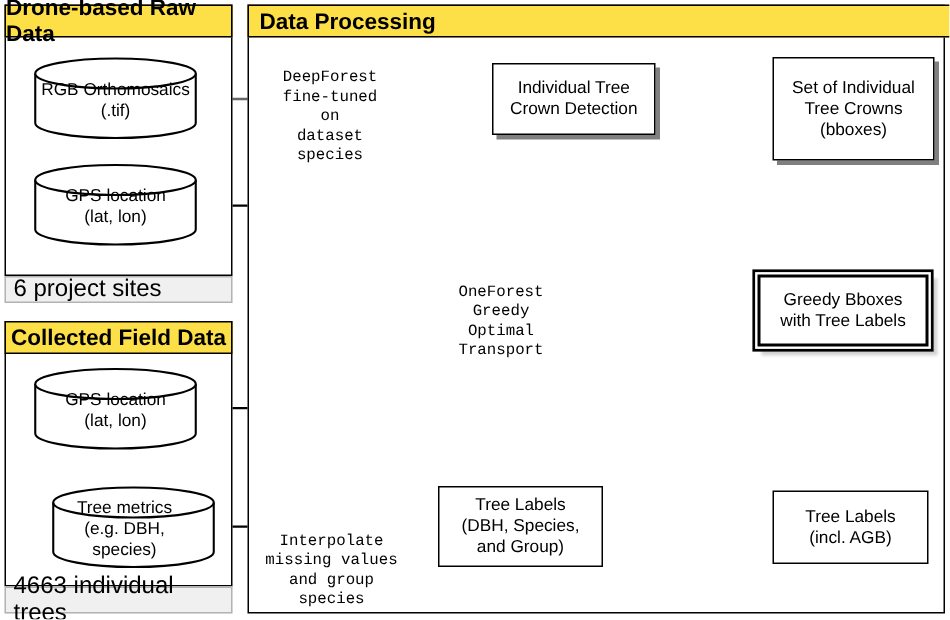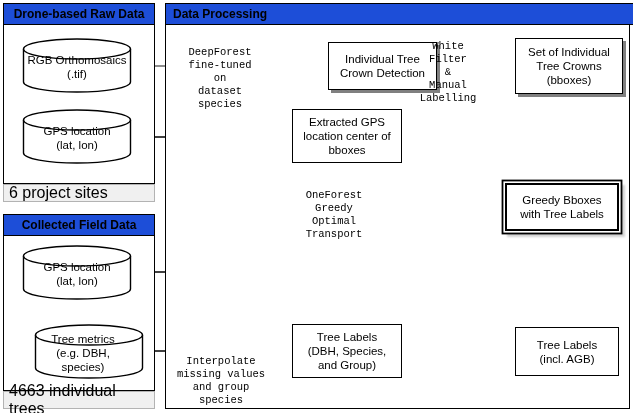--- a/index.html
+++ b/index.html
@@ -19,23 +19,23 @@
   }
   .abs { position: absolute; box-sizing: border-box; }
 
   
   .group {
     border: 1.6px solid #000;
     background: #ffffff;
   }
   .group-title {
     border: 1.6px solid #000;
-    background: #1d4ed8;
+    background: #fde047;
     font-weight: bold;
-    font-size: 12px;
+    font-size: 15px;
     color: #000;
     display: flex;
     align-items: center;
     padding-left: 7px;
   }
   .group-title.centered { justify-content: center; padding-left: 0; }
 
   .group-footer {
     border: 1.3px solid #b3b3b3;
     background: #f0f0f0;
@@ -189,35 +189,28 @@
   <div class="abs group" style="left:165px; top:3px; width:465px; height:406px;"></div>
   <div class="abs group-title" style="left:165px; top:3px; width:537px; height:22px;">Data Processing</div>
 
   <div class="abs pbox shadow" style="left:292px; top:42px; width:109px; height:48px;margin-left:36px;">
     <div>
       <span>Individual Tree</span><br>
       <span>Crown Detection</span>
     </div>
   </div>
 
-  <div class="abs pbox shadow" style="left:515px; top:38px; width:108px; height:56px;">
+  <div class="abs pbox shadow" style="left:515px; top:38px; width:108px; height:69px;">
     <div>
       <span>Set of Individual</span><br>
       <span>Tree Crowns</span><br>
       <span>(bboxes)</span>
     </div>
   </div>
 
-  <div class="abs pbox" style="left:292px; top:109px; width:110px; height:54px;">
-    <div>
-      <span>Extracted GPS</span><br>
-      <span>location center of</span><br>
-      <span>bboxes</span>
-    </div>
-  </div>
 
   <div class="abs pbox doubled" style="left:505px; top:183px; width:114px; height:48px;">
     <div>
       <span>Greedy Bboxes</span><br>
       <span>with Tree Labels</span>
     </div>
   </div>
 
   <div class="abs pbox" style="left:292px; top:324px; width:110px; height:54px;">
     <div>
@@ -233,26 +226,20 @@
       <span>(incl. AGB)</span>
     </div>
   </div>
 
   <div class="abs elabel" style="left:180px; top:46px; width:80px;">
     <span>DeepForest</span><br>
     <span>fine-tuned on</span><br>
     <span>dataset species</span>
   </div>
 
-  <div class="abs elabel" style="left:412px; top:40px; width:72px;">
-    <span>White Filter</span><br>
-    <span>&amp;</span><br>
-    <span>Manual</span><br>
-    <span>Labelling</span>
-  </div>
 
   <div class="abs elabel" style="left:290px; top:189px; width:88px; background:#ffffff;">
     <span>OneForest</span><br>
     <span>Greedy Optimal</span><br>
     <span>Transport</span>
   </div>
 
   <div class="abs elabel" style="left:174px; top:331px; width:94px;margin-top:24px;">
     <span>Interpolate</span><br>
     <span>missing values</span><br>

